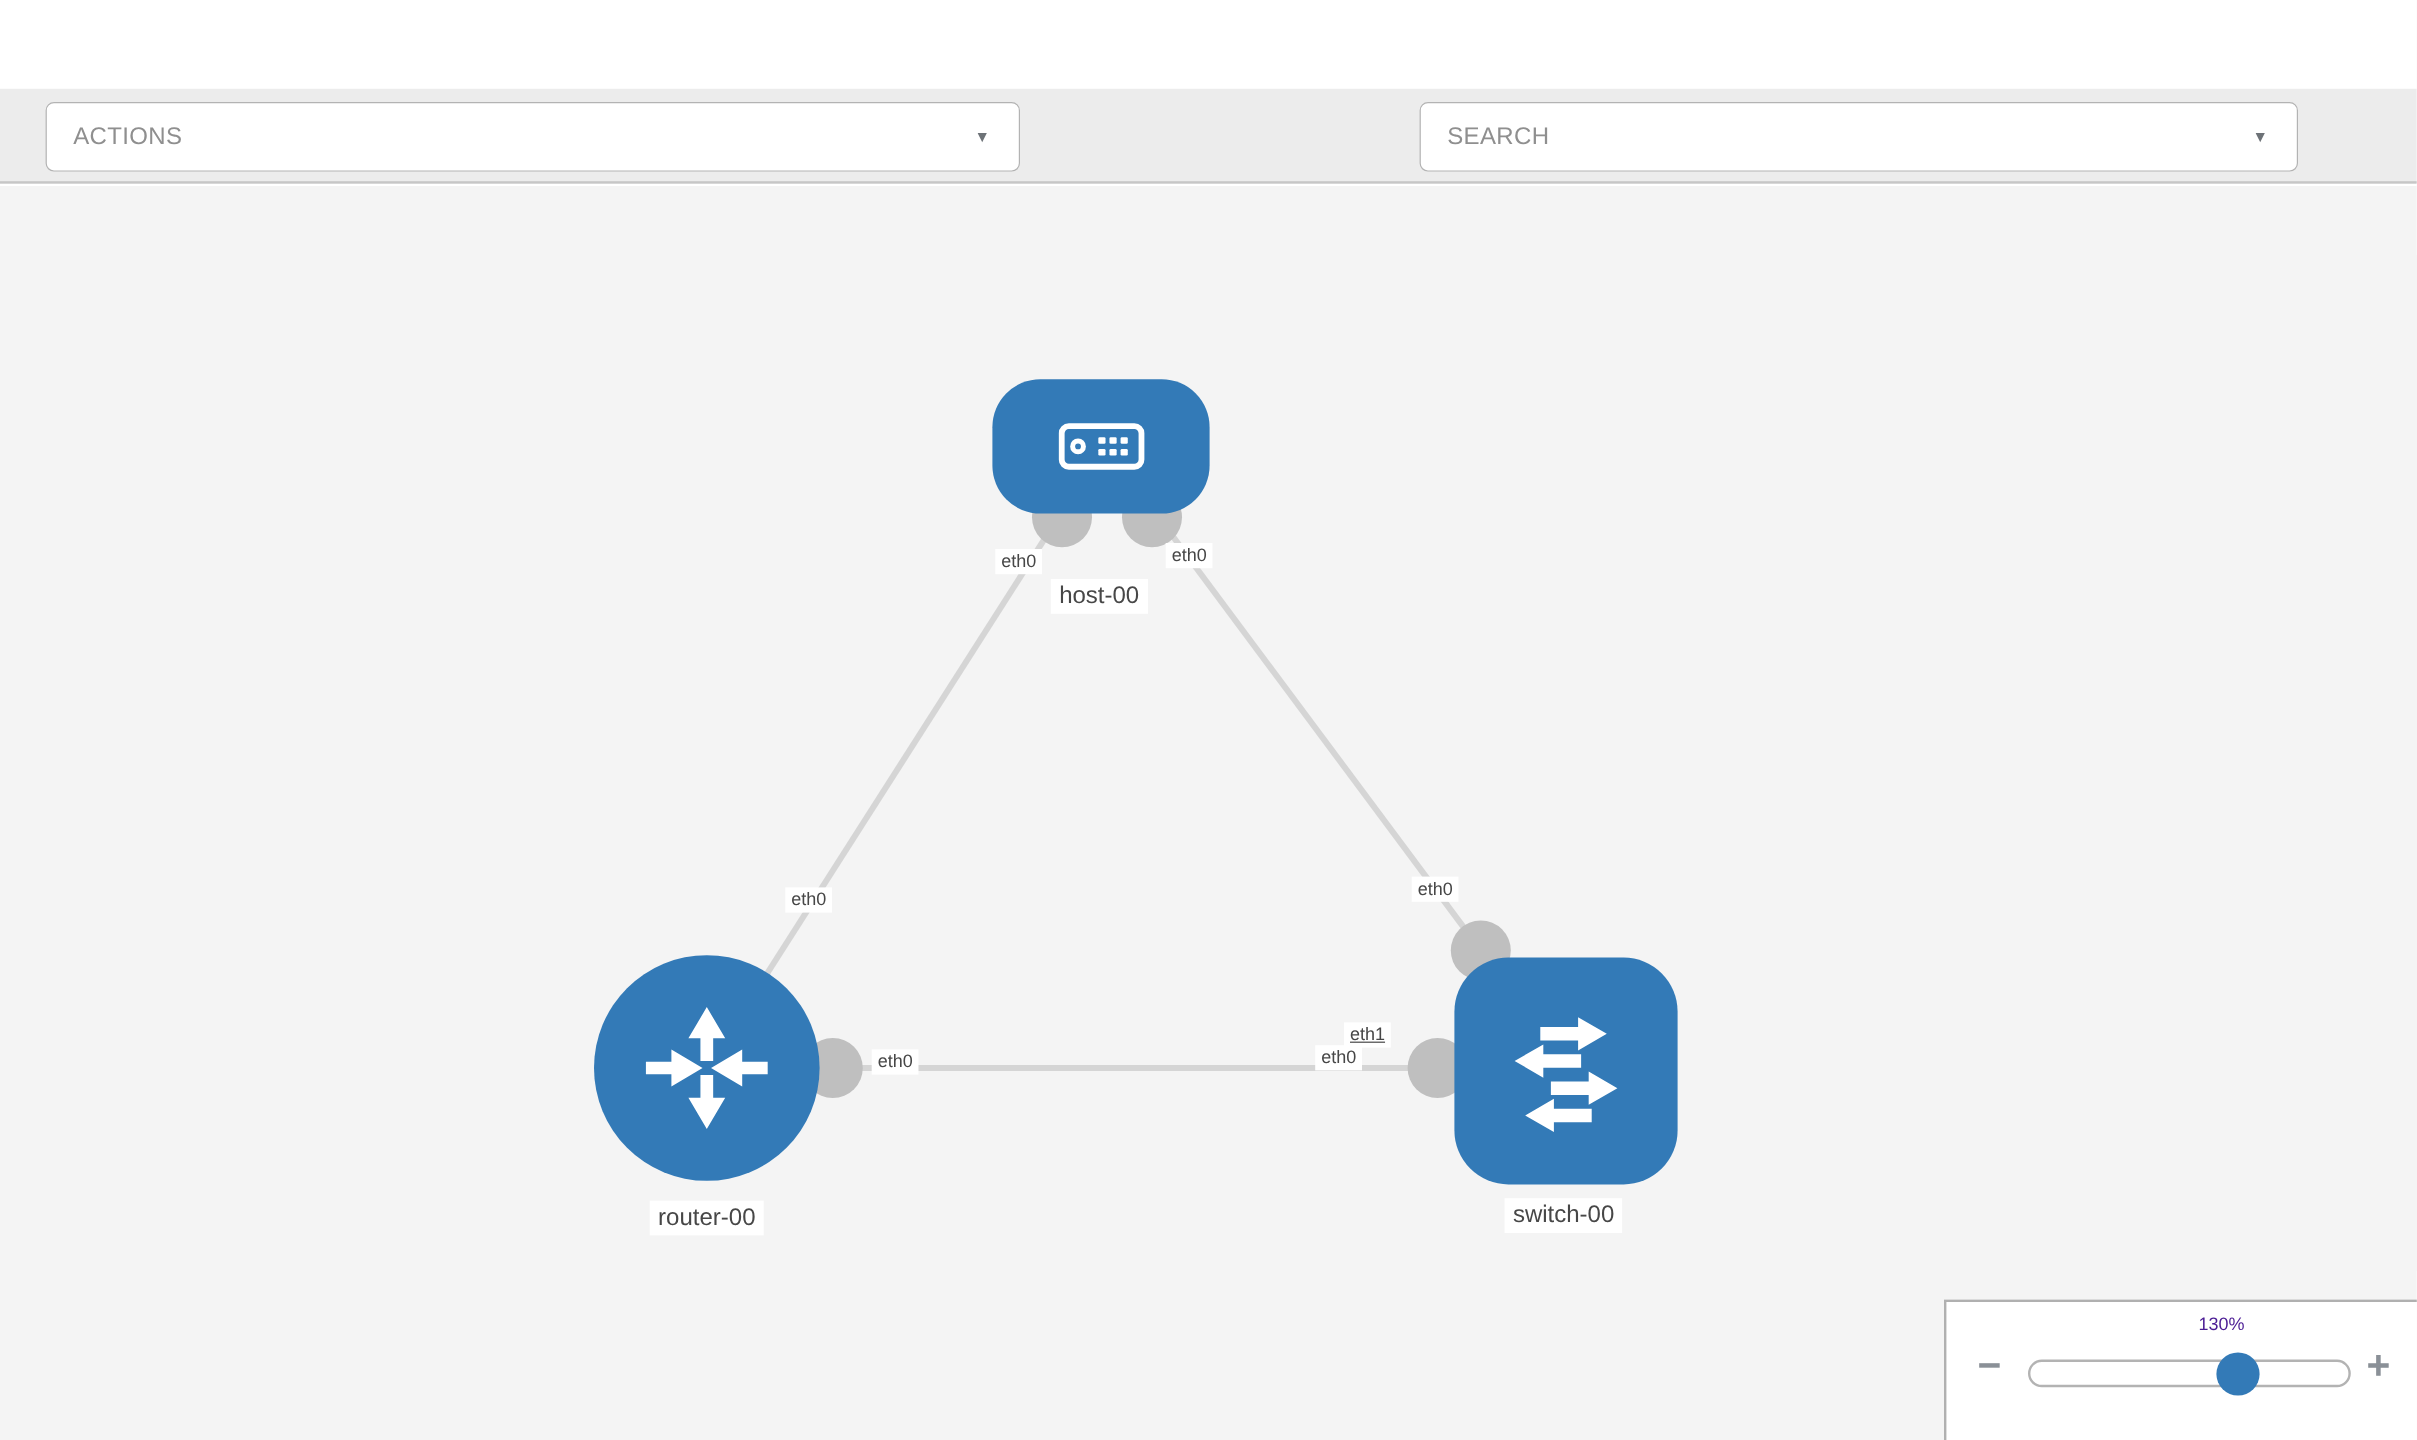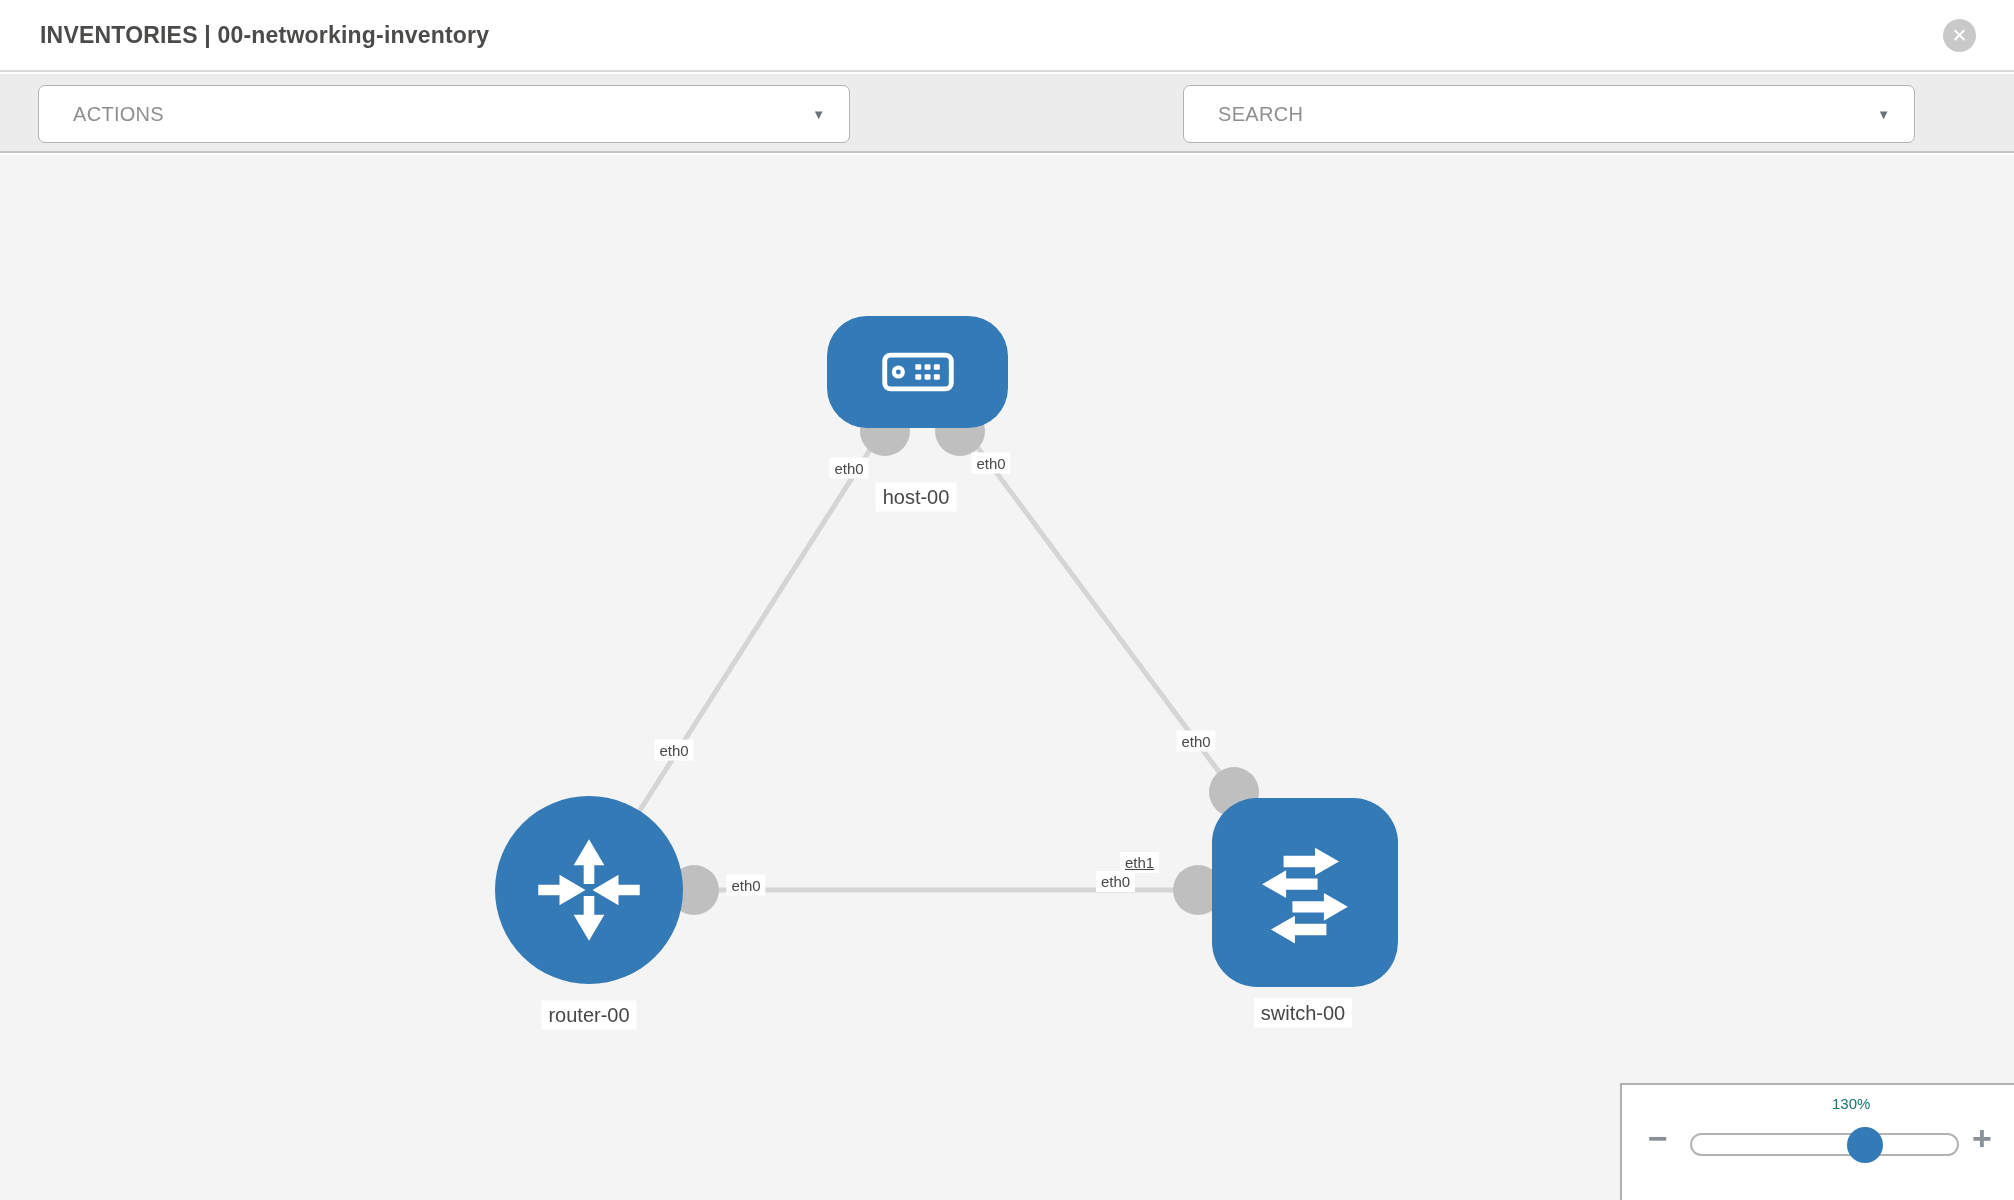--- a/index.html
+++ b/index.html
@@ -16,21 +16,21 @@
                border-radius:50%; background:#c9c9c9; cursor:pointer;
                display:flex; align-items:center; justify-content:center; }
   .close-btn span { color:#ffffff; font-size:19px; font-weight:700; line-height:1; }
 
   
   .toolbar { position:absolute; left:0; top:74px; width:2014px; height:79px;
              background:#ececec; border-bottom:2px solid #c6c6c6; }
   .select-box { position:absolute; top:11px; height:58px; background:#ffffff;
                 border:1px solid #b3b3b3; border-radius:7px; display:flex;
                 align-items:center; cursor:pointer; }
-  .select-box .sel-label { padding-left:34px; font-size:20px; color:#8f8f8f; letter-spacing:0.3px; }
+  .select-box .sel-label { padding-left:22px; font-size:20px; color:#8f8f8f; letter-spacing:0.3px; }
   .select-box .caret { position:absolute; right:24px; top:50%; transform:translateY(-50%);
                        font-size:13px; color:#6d7277; }
   #actions-select { left:38px; width:812px; }
   #search-select { left:1183px; width:732px; }
   .tool-icon { position:absolute; top:104px; width:32px; height:32px; cursor:pointer; }
   #wrench-btn { left:1052px; }
   #key-btn { left:1120px; }
 
   
   .canvas { position:absolute; left:0; top:155px; width:2014px; height:1045px; background:#f4f4f4; }
@@ -44,41 +44,35 @@
   #node-switch { left:1212px; top:798px; width:186px; height:189px; border-radius:45px; }
 
   .chip { position:absolute; background:#ffffff; color:#474747; z-index:4; white-space:nowrap; }
   .chip.name { font-size:20px; padding:3px 7px; transform:translate(-50%,-50%); }
   .chip.iface { font-size:15px; padding:2px 5px; transform:translate(-50%,-50%); }
   .chip.iface-abs { font-size:15px; padding:2px 5px; }
 
   
   .zoom-panel { position:absolute; left:1620px; top:1083px; width:400px; height:130px;
                 background:#ffffff; border:2px solid #b0b0b0; z-index:5; }
-  .zoom-level { position:absolute; left:210px; top:10px; font-size:15px; color:#0f766e; }
+  .zoom-level { position:absolute; left:210px; top:10px; font-size:15px; color:#4c1d95; }
   .zoom-minus, .zoom-plus { position:absolute; top:36px; font-size:34px; font-weight:700;
                             color:#8a9097; cursor:pointer; line-height:1; }
   .zoom-minus { left:26px; }
   .zoom-plus { left:350px; }
   .zoom-track { position:absolute; left:68px; top:48px; width:269px; height:23px;
                 background:#ffffff; border:2px solid #b3b3b3; border-radius:12px; cursor:pointer; }
   .zoom-thumb { position:absolute; left:225px; top:42px; width:36px; height:36px;
                 border-radius:50%; background:#337ab7; cursor:grab; }
 </style>
 </head>
 <body>
 
 <div id="app">
 
-  <div class="header">
-    <div class="header-title">INVENTORIES | 00-networking-inventory</div>
-    <div class="close-btn">
-      <span>✕</span>
-    </div>
-  </div>
 
   <div class="toolbar">
     <div id="actions-select" class="select-box">
       <span class="sel-label">ACTIONS</span>
       <span class="caret">▼</span>
     </div>
 
     <div id="wrench-btn" class="tool-icon">
       <svg width="32" height="32" viewBox="0 0 32 32">
         <g transform="rotate(45 16 16)">

